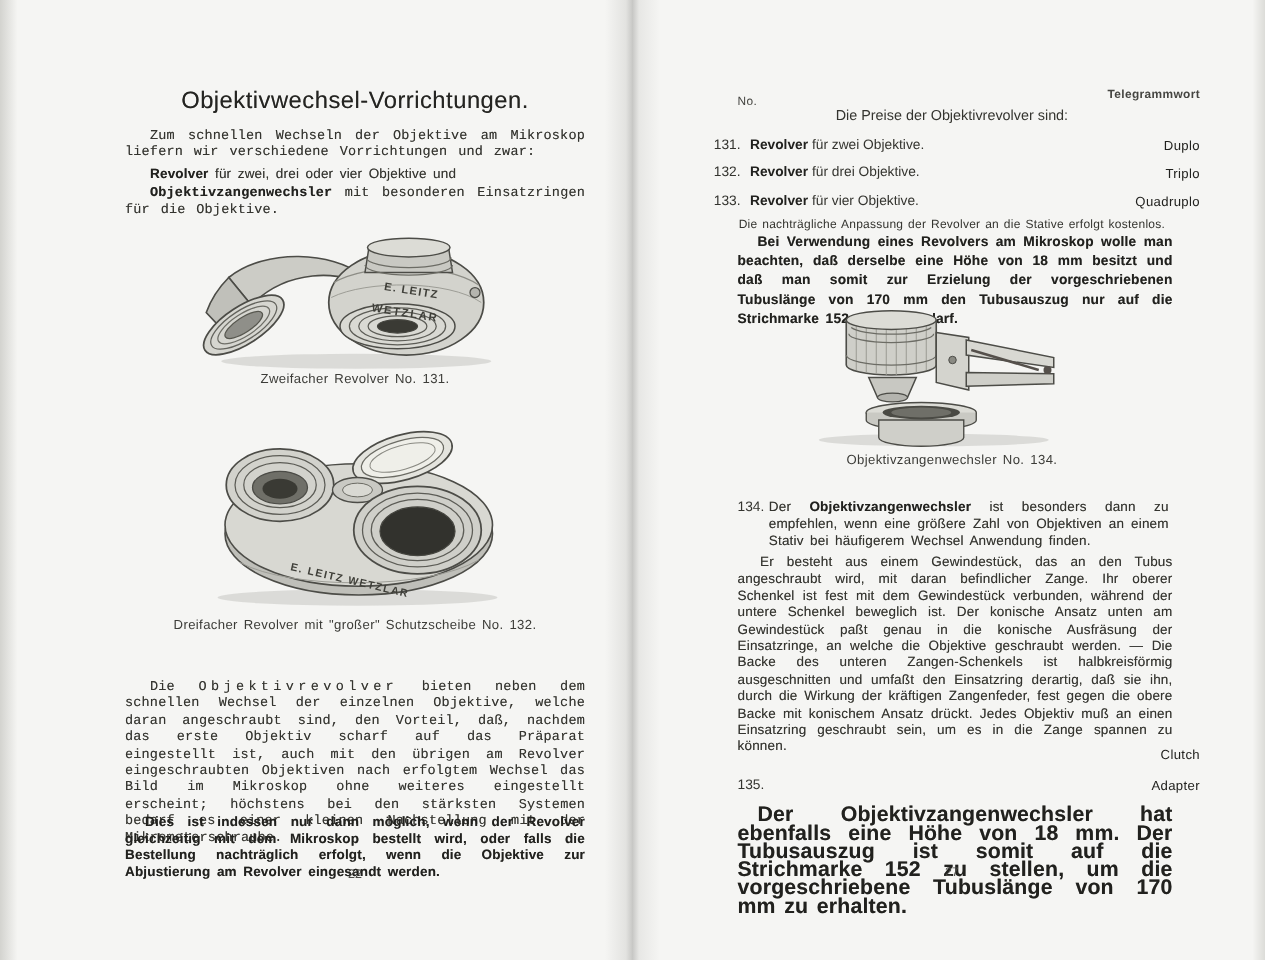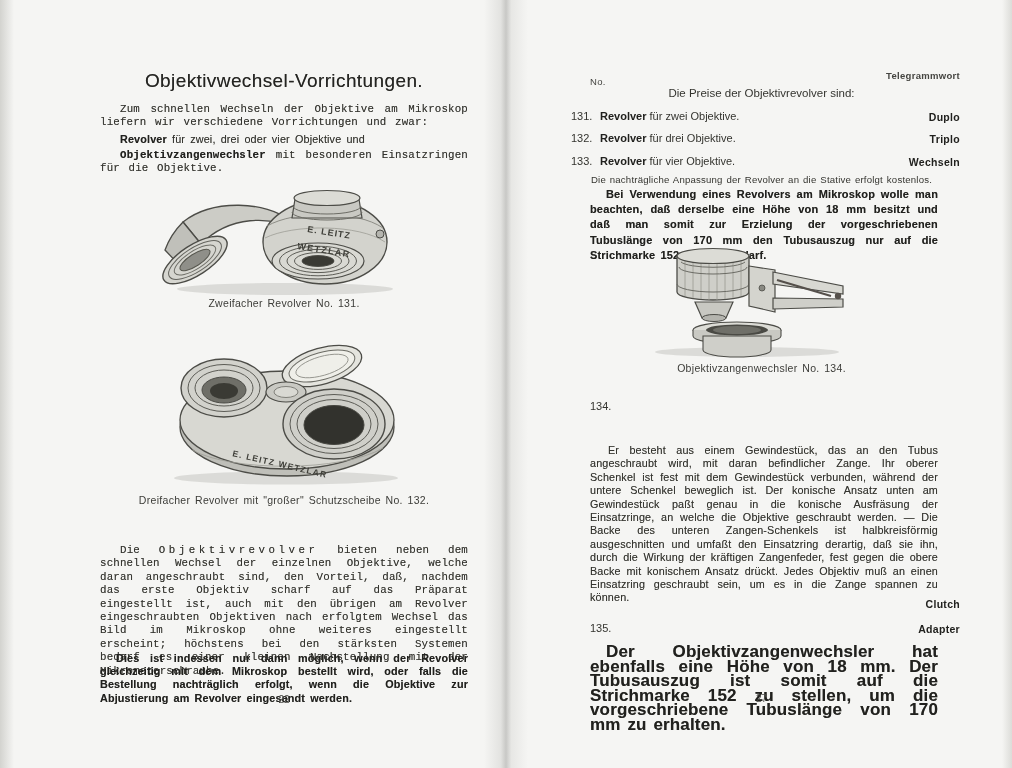--- a/index.html
+++ b/index.html
@@ -33,21 +33,21 @@
   .small{font-size:9.6px;letter-spacing:0.2px;word-spacing:1px;}
   .sperr{letter-spacing:3.5px;}
   .pagenum{font-size:10px;color:#4a4a46;}
   .fig{position:absolute;}
   .engraving{display:block;width:100%;height:100%;}
   .engraving text{font-family:"Liberation Sans","DejaVu Sans",sans-serif;font-weight:bold;}
   .hdr{position:absolute;font-size:9.5px;color:#454541;letter-spacing:0.3px;}
   .price-row{position:absolute;left:8px;right:0;font-size:11px;}
   .ino{display:inline-block;width:29px;}
   .iname{font-weight:bold;color:var(--ink-bold);}
-  .tg{position:absolute;right:0;top:1px;font-weight:bold;font-size:10.5px;
+  .tg{position:absolute;right:0;top:1px;font-weight:normal;font-size:10.5px;
       color:var(--ink-bold);letter-spacing:0.3px;}
   .itemno{position:absolute;left:27px;top:0;font-size:11px;}
 </style>
 </head>
 <body>
 
 <div class="spread">
   <div class="edge-left"></div>
   <div class="edge-right"></div>
   <div class="gutter"></div>
@@ -130,21 +130,21 @@
 
     <div class="hdr" style="top:76px;left:27px">No.</div>
     <div class="hdr" style="top:70px;right:0;font-weight:600">Telegrammwort</div>
 
     <div class="blk center" style="top:87px;font-size:11.5px">Die Preise der Objektivrevolver sind:</div>
 
     <div class="price-row" style="top:110px"><span class="ino">131.</span><span class="iname">Revolver</span><span> für zwei Objektive.</span><span class="tg">Duplo</span></div>
 
     <div class="price-row" style="top:132px"><span class="ino">132.</span><span class="iname">Revolver</span><span> für drei Objektive.</span><span class="tg">Triplo</span></div>
 
-    <div class="price-row" style="top:155px"><span class="ino">133.</span><span class="iname">Revolver</span><span> für vier Objektive.</span><span class="tg">Wechseln</span></div>
+    <div class="price-row" style="top:155px"><span class="ino">133.</span><span class="iname">Revolver</span><span> für vier Objektive.</span><span class="tg">Quadruplo</span></div>
 
     <div class="blk small center" style="top:174px">Die nachträgliche Anpassung der Revolver an die Stative erfolgt kostenlos.</div>
 
     <div class="blk" style="top:187px">
       <div class="t just b" style="margin-left:27px;width:348px;text-indent:16px;line-height:15.2px;font-size:11px">Bei Verwendung eines Revolvers am Mikroskop wolle man beachten, daß derselbe eine Höhe von 18 mm besitzt und daß man somit zur Erzielung der vorgeschriebenen Tubuslänge von 170 mm den Tubusauszug nur auf die Strichmarke 152 einstellen darf.</div>
     </div>
 
     <div class="fig" style="top:246px;left:82px;width:212px;height:112px">
       <svg class="engraving" viewBox="0 0 212 112">
         <ellipse cx="102" cy="106" rx="92" ry="5" fill="#bdbdb7" opacity="0.45"></ellipse>
@@ -166,20 +166,21 @@
         <path d="M48 84 L48 90 A44 8 0 0 0 136 90 L136 84" fill="#c9c9c3" stroke="#4c4c47" stroke-width="1.1"></path>
         <path d="M58 90 L58 104 A34 7 0 0 0 126 104 L126 90 Z" fill="#cfcfc9" stroke="#4c4c47" stroke-width="1.1"></path>
         <ellipse cx="92" cy="84" rx="31" ry="5.5" fill="#4a4a44"></ellipse>
         <ellipse cx="92" cy="84" rx="24" ry="4" fill="#6f6f68"></ellipse>
       </svg>
     </div>
     <div class="blk caption center" style="top:362px">Objektivzangenwechsler No. 134.</div>
 
     <div class="blk" style="top:400px">
       <span class="itemno">134.</span>
+      <div class="t just" style="margin-left:52px;width:320px"><span>Der </span><span class="b">Objektivzangenwechsler</span><span> ist besonders dann zu empfehlen, wenn eine größere Zahl von Objektiven an einem Stativ bei häufigerem Wechsel Anwendung finden.</span></div>
     </div>
 
     <div class="blk" style="top:444px">
       <div class="t just" style="margin-left:27px;width:348px;text-indent:18px">Er besteht aus einem Gewindestück, das an den Tubus angeschraubt wird, mit daran befindlicher Zange. Ihr oberer Schenkel ist fest mit dem Gewindestück verbunden, während der untere Schenkel beweglich ist. Der konische Ansatz unten am Gewindestück paßt genau in die konische Ausfräsung der Einsatzringe, an welche die Objektive geschraubt werden. — Die Backe des unteren Zangen-Schenkels ist halbkreisförmig ausgeschnitten und umfaßt den Einsatzring derartig, daß sie ihn, durch die Wirkung der kräftigen Zangenfeder, fest gegen die obere Backe mit konischem Ansatz drückt. Jedes Objektiv muß an einen Einsatzring geschraubt sein, um es in die Zange spannen zu können.</div>
     </div>
 
     <div class="blk" style="top:597px">
       <span class="tg">Clutch</span>
     </div>
 

